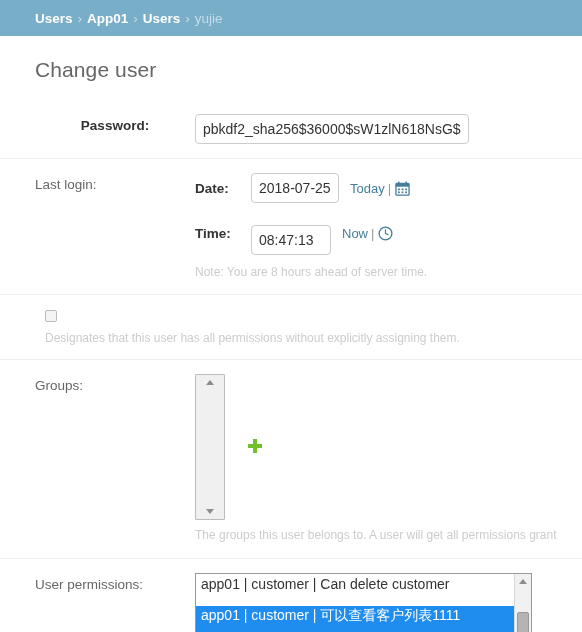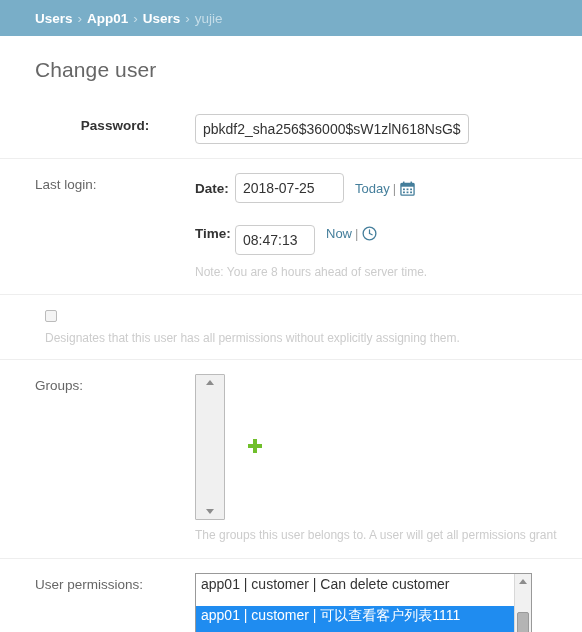--- a/index.html
+++ b/index.html
@@ -106,37 +106,37 @@
     border: 1px solid #cccccc;
     border-radius: 4px;
     background: #ffffff;
     box-sizing: border-box;
     outline: none;
   }
   input.pw {
     width: 274px;
   }
   input.date {
-    width: 109px;
+    width: 88px;
   }
   input.time {
     width: 80px;
     margin-top: 13px;
   }
 
   .datetime-line {
     display: flex;
     align-items: center;
     margin-bottom: 9px;
   }
   .datetime-line .dt-label {
     font-size: 13.5px;
     font-weight: bold;
     color: #333333;
-    margin-right: 4px;
+    margin-right: 20px;
     min-width: 36px;
   }
   .shortcut {
     margin-left: 11px;
     font-size: 13px;
     color: #447e9b;
     text-decoration: none;
     cursor: pointer;
   }
   .pipe {

